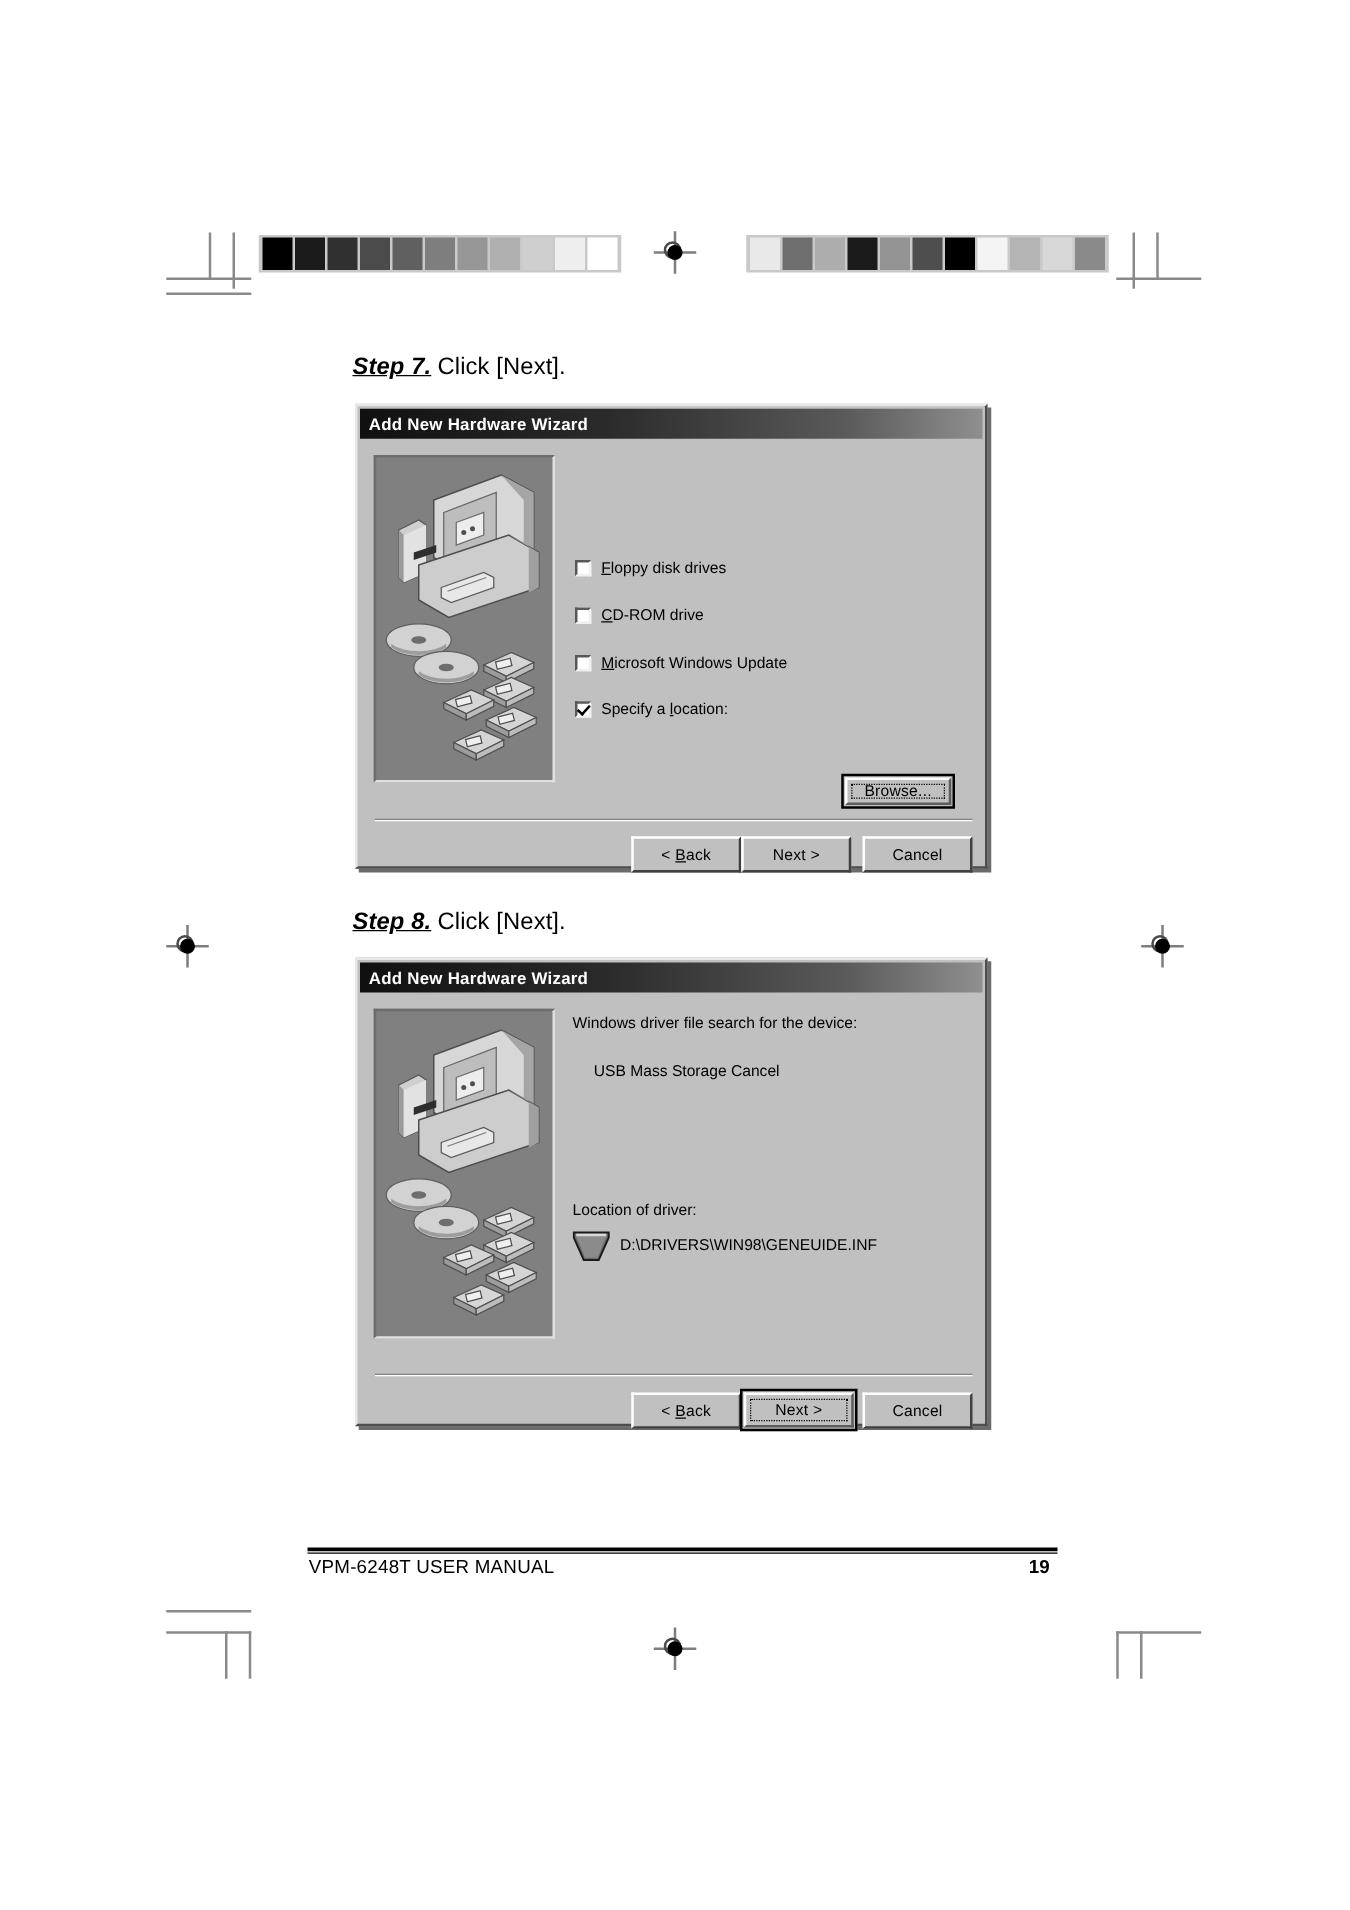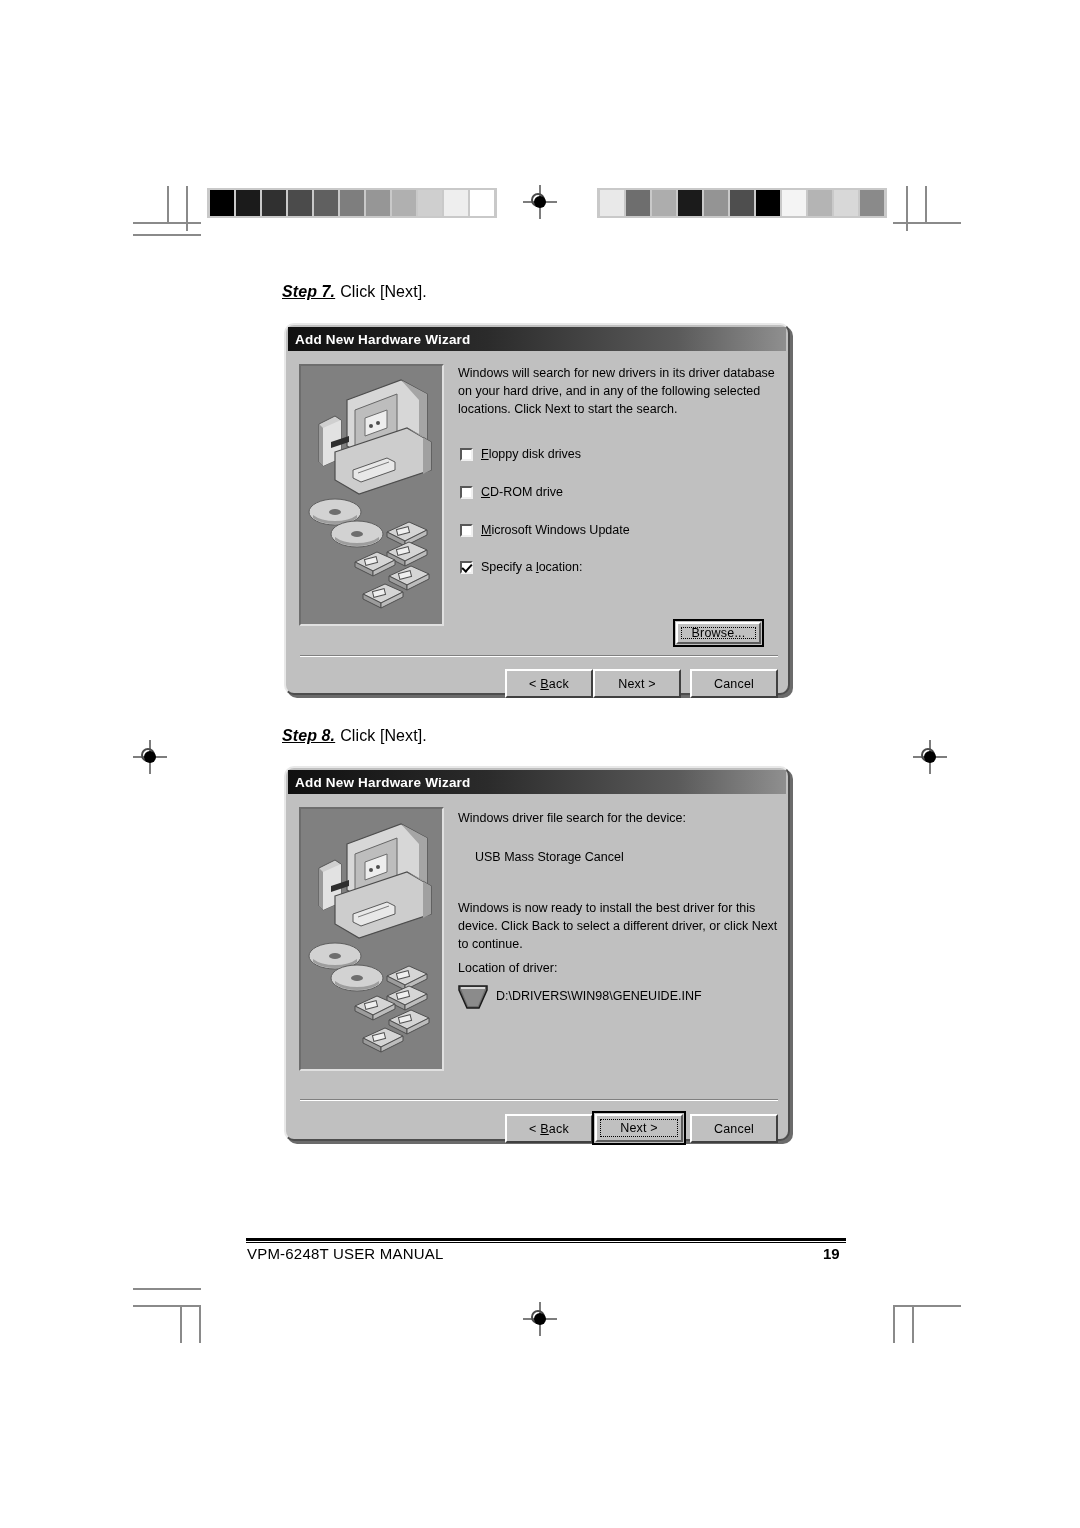--- a/index.html
+++ b/index.html
@@ -42,21 +42,21 @@
   .calbar .patch {
     width: 24px;
     height: 26px;
     margin: 0 1px;
     box-sizing: border-box;
   }
 
   
   .step-line {
     position: absolute;
-    font-size: 16px;
+    font-size: 19px;
     white-space: nowrap;
     letter-spacing: .1px;
   }
   .step-label {
     font-style: italic;
     font-weight: bold;
     text-decoration: underline;
     margin-right: 5px;
   }
 
@@ -64,21 +64,20 @@
   .win-dialog {
     position: absolute;
     background: #c0c0c0;
     box-sizing: border-box;
     border-top: 2px solid #e8e8e8;
     border-left: 2px solid #e8e8e8;
     border-right: 2px solid #4d4d4d;
     border-bottom: 2px solid #4d4d4d;
     box-shadow: 3px 3px 0 #6b6b6b;
     font-size: 12.5px;
-    border-radius: 10px;
   }
   .titlebar {
     height: 24px;
     margin: 2px 2px 0 2px;
     background: linear-gradient(to right, #101010 0%, #2b2b2b 40%, #5a5a5a 78%, #8f8f8f 100%);
     display: flex;
     align-items: center;
     padding-left: 7px;
     color: #ffffff;
     font-weight: bold;
@@ -389,21 +388,20 @@
           <rect x="98" y="206" width="12" height="6" fill="#efefef" transform="rotate(-14 104 209)"></rect>
 
           <polygon points="62,228 84,218 102,226 80,237" fill="#d5d5d5"></polygon>
           <polygon points="62,228 80,237 80,242 62,233" fill="#9c9c9c"></polygon>
           <polygon points="80,237 102,226 102,231 80,242" fill="#bcbcbc"></polygon>
           <rect x="72" y="224" width="12" height="6" fill="#efefef" transform="rotate(-14 78 227)"></rect>
         </g>
       </svg>
     </div>
 
-    <div class="dlg-text" style="left:172px; top:14px; width:320px;">Windows will search for new drivers in its driver database on your hard drive, and in any of the following selected locations. Click Next to start the search.</div>
 
     <div class="cbrow" style="left:174px; top:96px;">
       <span class="cbox"></span>
       <span><span class="acc">F</span>loppy disk drives</span>
     </div>
     <div class="cbrow" style="left:174px; top:134px;">
       <span class="cbox"></span>
       <span><span class="acc">C</span>D-ROM drive</span>
     </div>
     <div class="cbrow" style="left:174px; top:172px;">
@@ -490,21 +488,20 @@
           <polygon points="62,228 84,218 102,226 80,237" fill="#d5d5d5"></polygon>
           <polygon points="62,228 80,237 80,242 62,233" fill="#9c9c9c"></polygon>
           <polygon points="80,237 102,226 102,231 80,242" fill="#bcbcbc"></polygon>
           <rect x="72" y="224" width="12" height="6" fill="#efefef" transform="rotate(-14 78 227)"></rect>
         </g>
       </svg>
     </div>
 
     <div class="dlg-text" style="left:172px; top:16px; width:320px;">Windows driver file search for the device:</div>
     <div class="dlg-text" style="left:189px; top:55px; width:300px;">USB Mass Storage Cancel</div>
-    <div class="dlg-text" style="left:172px; top:106px; width:323px;">Windows is now ready to install the best driver for this device. Click Back to select a different driver, or click Next to continue.</div>
     <div class="dlg-text" style="left:172px; top:166px; width:300px;">Location of driver:</div>
 
     <div class="inf-icon" style="left:172px; top:190px;">
       <svg width="30" height="26" viewBox="0 0 30 26">
         <polygon points="1,2 29,2 29,6 21,24 9,24 1,6" fill="#6e6e6e" stroke="#1a1a1a" stroke-width="1.5"></polygon>
         <polygon points="3,3 27,3 27,5 20,22 10,22 3,5" fill="#8b8b8b"></polygon>
         <polygon points="3,3 27,3 27,5 3,5" fill="#d8d8d8"></polygon>
       </svg>
     </div>
     <div class="dlg-text" style="left:210px; top:194px; width:290px; white-space:nowrap;">D:\DRIVERS\WIN98\GENEUIDE.INF</div>

